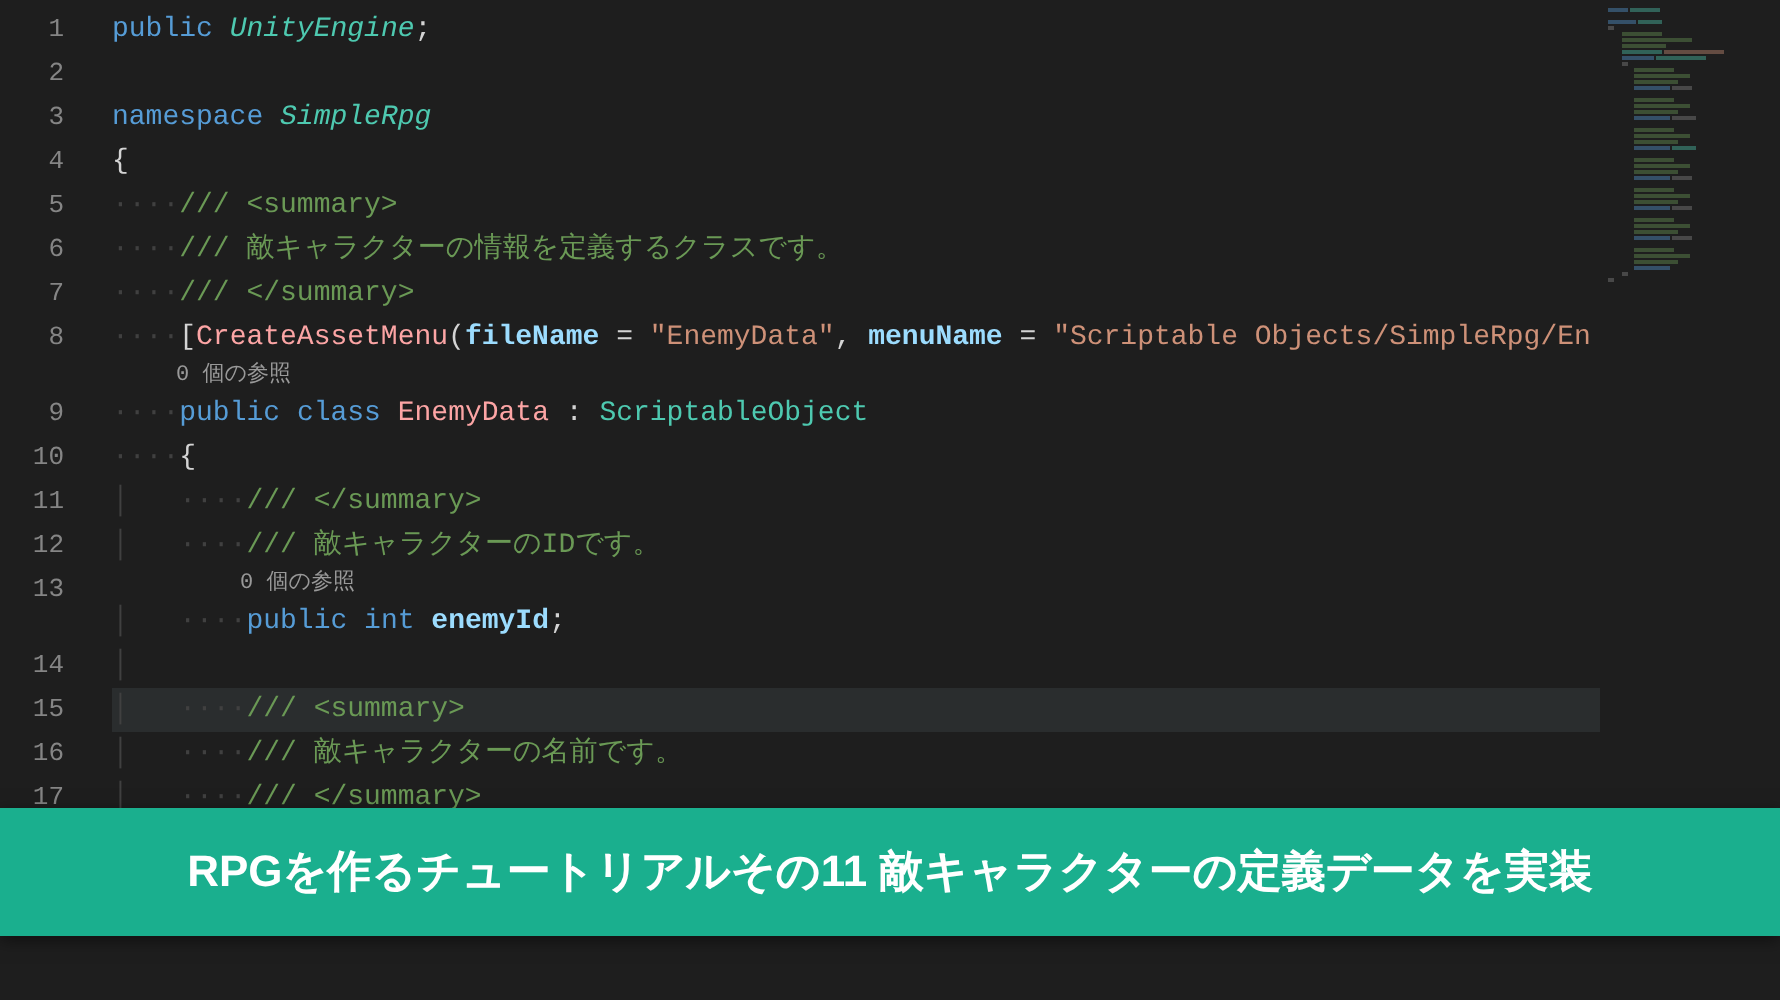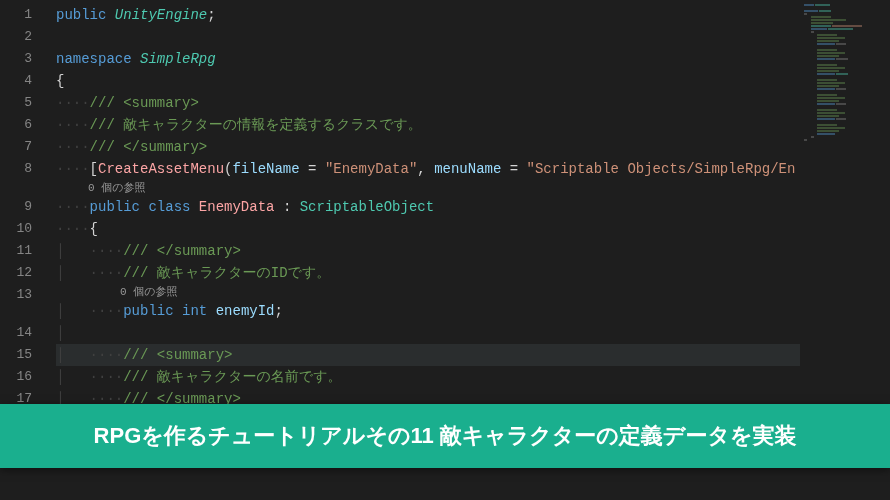--- a/index.html
+++ b/index.html
@@ -55,21 +55,21 @@
     .indent-guide {
       color: #404040;
     }
     .keyword { color: #569cd6; }
     .namespace-name { color: #4ec9b0; font-style: italic; }
     .class-name { color: #fca5a5; }
     .type-name { color: #4ec9b0; }
     .string { color: #ce9178; }
     .comment { color: #6a9955; }
     .punctuation { color: #d4d4d4; }
-    .variable { color: #9cdcfe; }
+    .variable { color: #9cdcfe; font-weight: bold; }
     .codelens {
       color: #999999;
       font-size: 11px;
       height: 16px;
       line-height: 16px;
       padding-left: 0;
     }
     .minimap {
       width: 90px;
       background: #1e1e1e;

